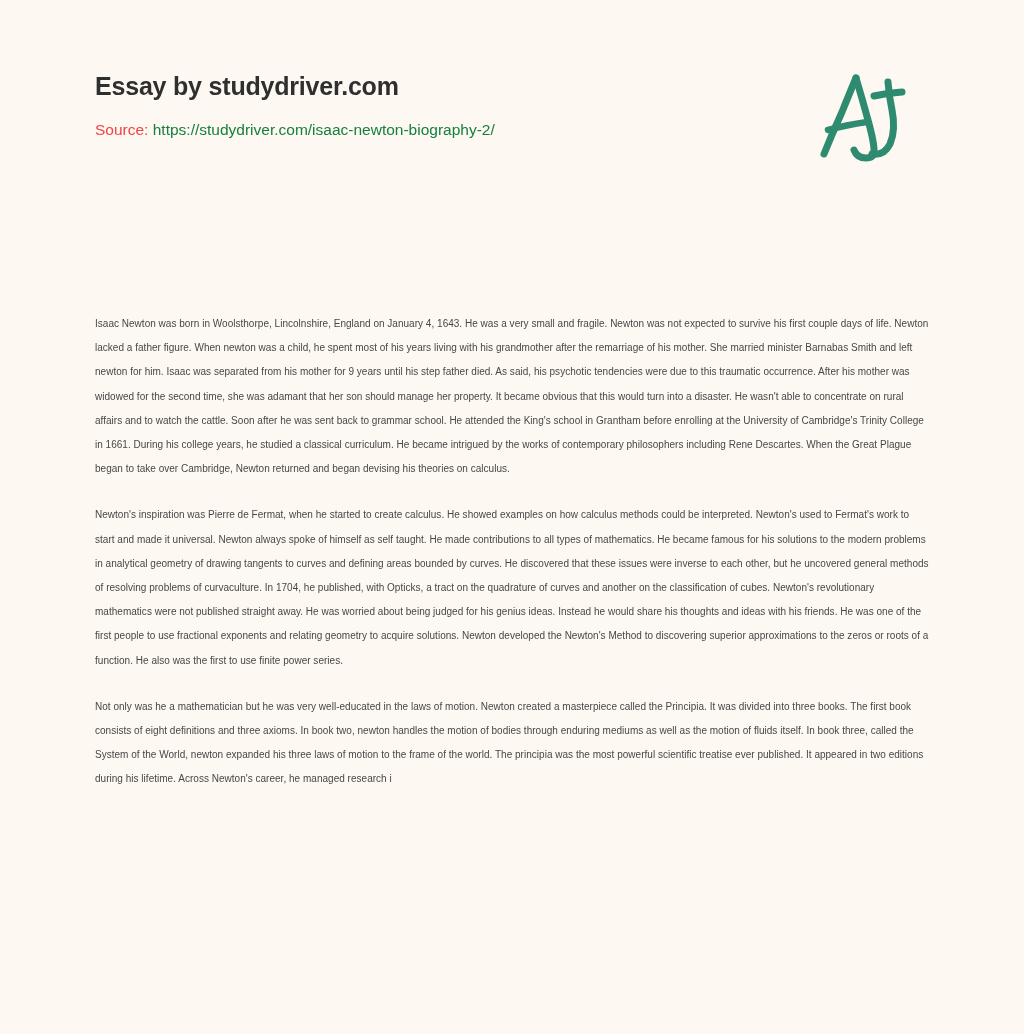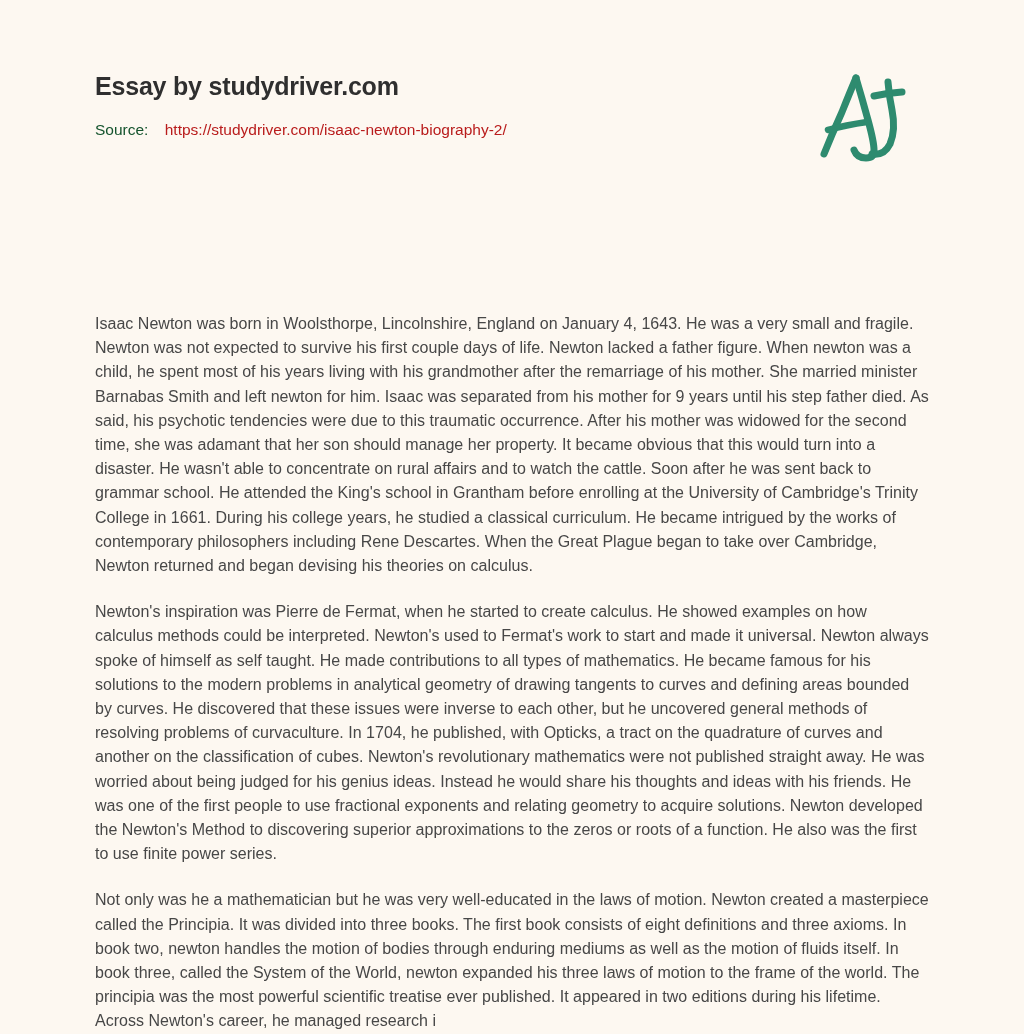--- a/index.html
+++ b/index.html
@@ -42,26 +42,25 @@
   }
   .source-line {
     position: absolute;
     left: 95px;
     top: 122px;
     font-size: 15.5px;
     white-space: nowrap;
     line-height: 1;
   }
   .source-label {
-    color: #14532d;
+    color: #ef4444;
   }
   .source-url {
-    color: #b91c1c;
+    color: #15803d;
     text-decoration: none;
-    margin-left: 12px;
   }
 
   
   .logo {
     position: absolute;
     left: 812px;
     top: 68px;
     width: 104px;
     height: 96px;
   }
@@ -88,21 +87,21 @@
   .body-copy {
     position: absolute;
     left: 95px;
     top: 312px;
     width: 834px;
     height: 722px;
     overflow: hidden;
   }
   .body-copy p {
     margin: 0 0 22px 0;
-    font-size: 16px;
+    font-size: 10px;
     line-height: 24.2px;
     color: #474747;
     text-align: left;
     letter-spacing: 0.02px;
   }
   .body-copy p:last-child {
     margin-bottom: 12px;
   }
 </style>
 </head>

